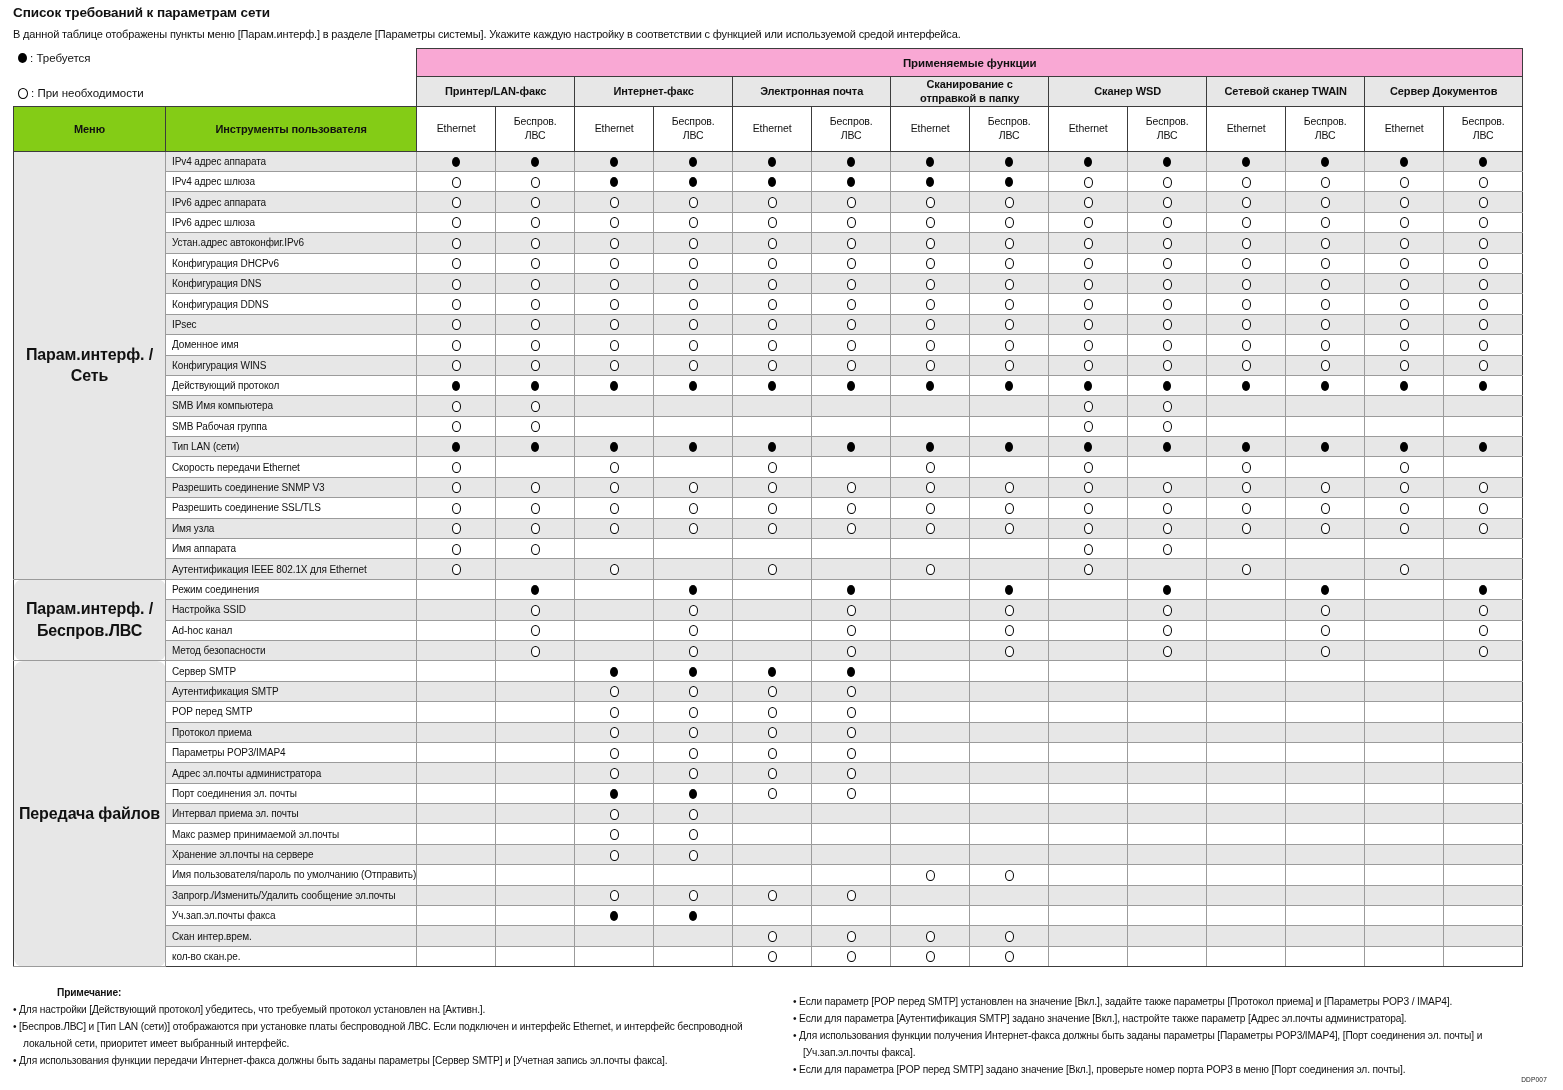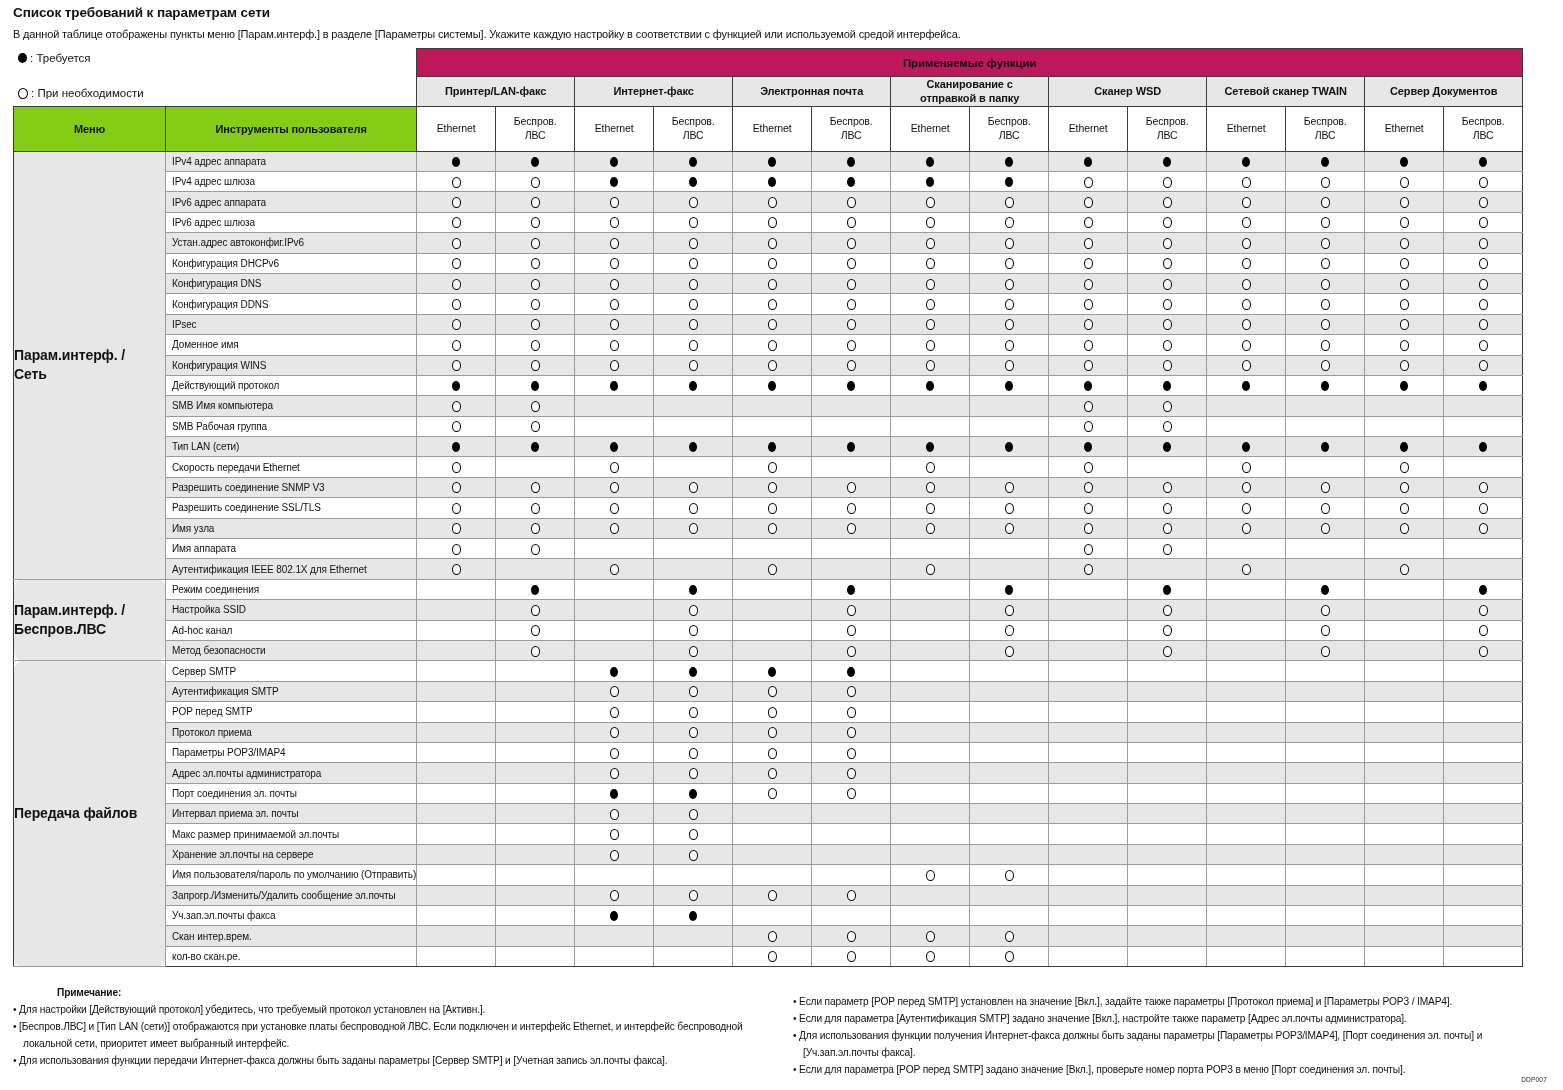--- a/index.html
+++ b/index.html
@@ -24,30 +24,30 @@
   table.req col.c-mark{width:79px;}
 
   td,th{padding:0;margin:0;}
   .void{border:none;background:transparent;}
 
   .r-band{height:28px;}
   .r-groups{height:24px;}
   .r-sub{height:45px;}
   tbody tr{height:20.4px;}
 
-  th.band{background:#be185d;border:1.5px solid #3c3c3c;font-size:11.5px;font-weight:bold;text-align:center;}
+  th.band{background:#f9a8d4;border:1.5px solid #3c3c3c;font-size:11.5px;font-weight:bold;text-align:center;}
   th.group{background:#e7e7e7;border:1.5px solid #3c3c3c;font-size:11px;font-weight:bold;
            text-align:center;white-space:pre-line;line-height:1.3;}
   th.menuhdr{background:#84cc16;border:1.5px solid #3c3c3c;font-size:11px;font-weight:bold;text-align:center;}
   th.sub{background:#fff;border:1px solid #3c3c3c;border-top:1.5px solid #3c3c3c;border-bottom:1.5px solid #3c3c3c;
          font-size:10.5px;font-weight:normal;text-align:center;white-space:pre-line;line-height:1.25;}
   th.sub.gstart{border-left:1.5px solid #3c3c3c;}
 
   td.seccell{background:#e7e7e7;border:1px solid #9b9b9b;border-left:1.5px solid #3c3c3c;
-             text-align:left;font-size:14px;font-weight:bold;white-space:pre-line;line-height:1.35;}
+             text-align:center;font-size:16px;font-weight:bold;white-space:pre-line;line-height:1.35;}
   td.lbl{border:1px solid #9b9b9b;font-size:10px;padding-left:6px;white-space:nowrap;overflow:hidden;}
   td.mark{border:1px solid #9b9b9b;text-align:center;vertical-align:middle;}
   td.gstart{border-left:1.5px solid #3c3c3c;}
   td.gend{border-right:1.5px solid #3c3c3c;}
   tr.stripe-a td{background:#e7e7e7;}
   tr.stripe-b td{background:#fff;}
   tr.stripe-a td.seccell,tr.stripe-b td.seccell{background:#e7e7e7;}
   tr.section-start td{border-top:1.5px solid #3c3c3c;border-radius:9px;}
   tr.last-row td{border-bottom:1.5px solid #3c3c3c;}
 

